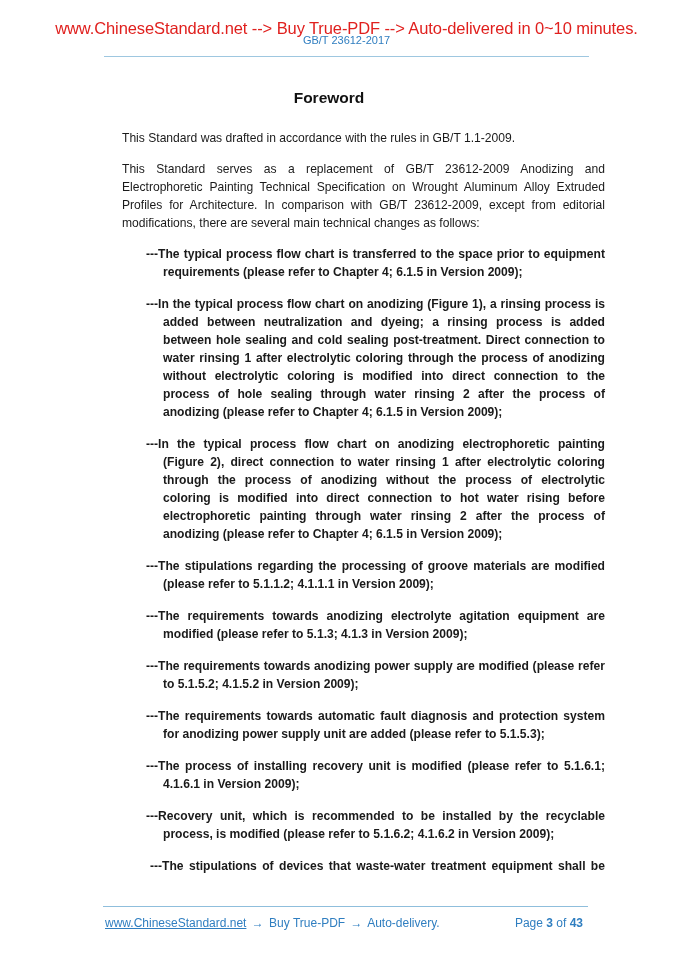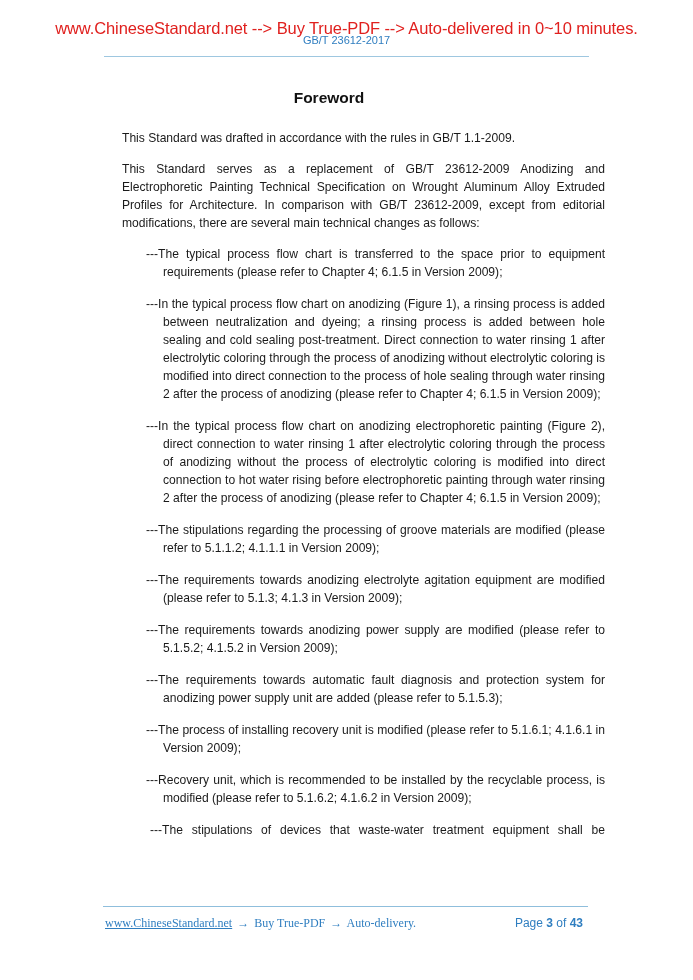--- a/index.html
+++ b/index.html
@@ -69,20 +69,21 @@
       text-align: justify;
     }
     .para.first {
       text-align: left;
     }
     .bullet {
       margin: 0 0 14px 24px;
       padding-left: 17px;
       text-indent: -17px;
       text-align: justify;
+      font-weight: bold;
     }
     .bullet.last {
       margin-bottom: 0;
       text-align-last: justify;
       margin-left: 28px;
     }
     .footer-rule {
       position: absolute;
       top: 906px;
       left: 103px;
@@ -101,21 +102,20 @@
     }
     .footer-link {
       color: #2f7ec0;
       text-decoration: underline;
     }
     .footer-left {
       position: absolute;
       left: 0;
       top: 0;
       white-space: nowrap;
-      font-family: Liberation Serif, serif;
     }
     .footer-right {
       position: absolute;
       right: 5px;
       top: 0;
       white-space: nowrap;
     }
     .footer-right b {
       font-weight: bold;
     }

